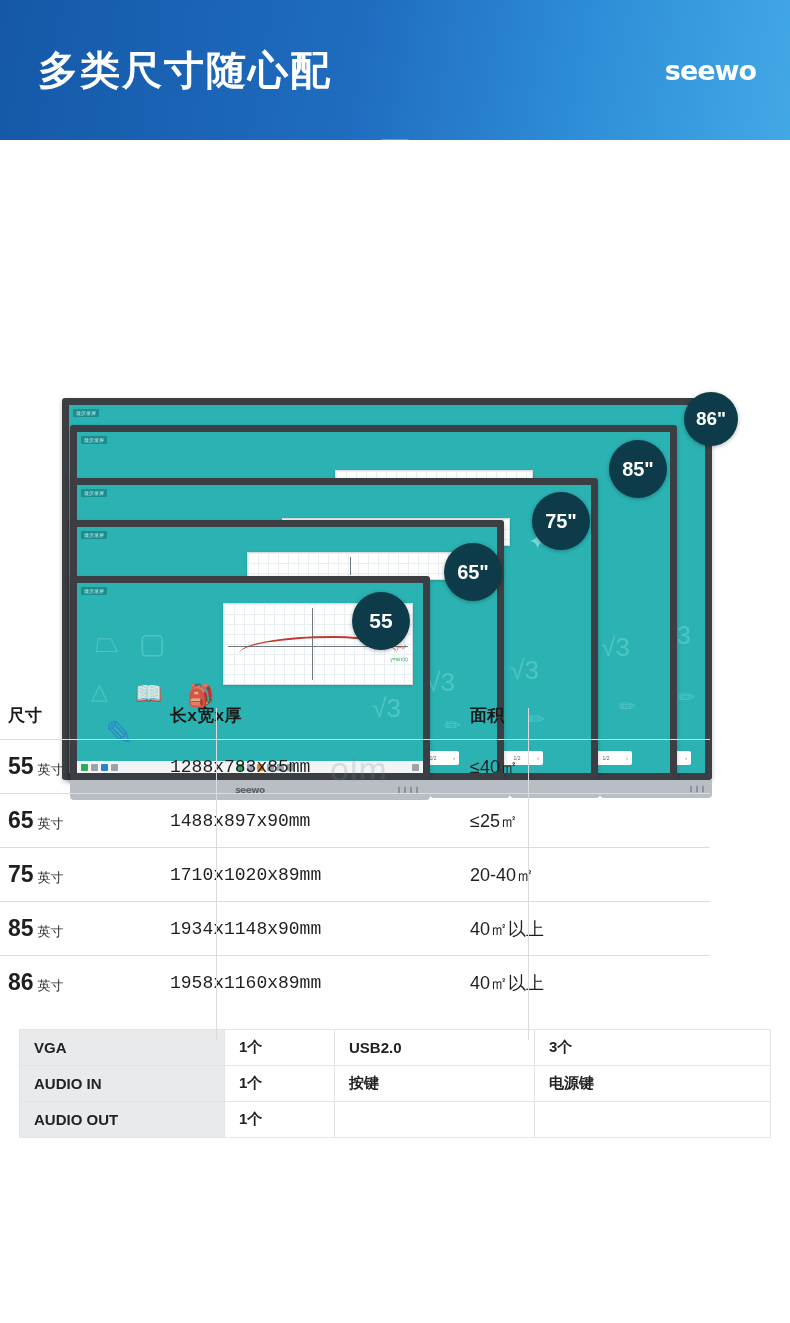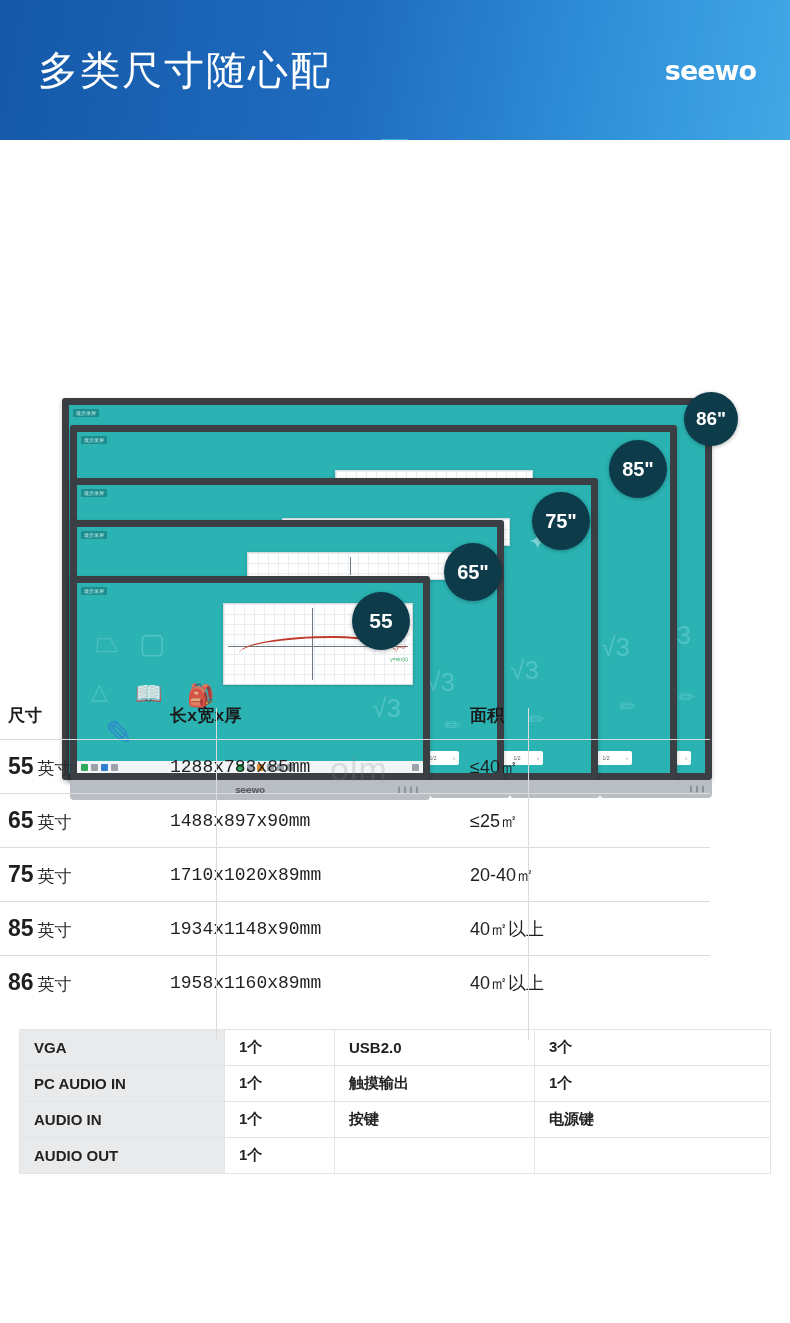--- a/index.html
+++ b/index.html
@@ -19,21 +19,21 @@
     height: 140px;
     background: linear-gradient(100deg, #1558a8 0%, #1f6cbf 45%, #2f8fd8 75%, #43a8e6 100%);
     display: flex;
     align-items: center;
     justify-content: space-between;
     padding: 0 34px 0 38px;
   }
   .header-title {
     color: #ffffff;
     font-size: 40px;
-    font-weight: normal;
+    font-weight: bold;
     letter-spacing: 2px;
   }
   .brand {
     color: #ffffff;
     font-size: 27px;
     font-weight: bold;
     letter-spacing: -1px;
     font-family: "DejaVu Sans", sans-serif;
   }
   .header-arrow {
@@ -187,21 +187,21 @@
     color: #1f1f1f;
     padding: 13px 0;
     border-top: 1px solid #dcdcdc;
     vertical-align: middle;
   }
   .spec tr:first-child td { border-top: 1px solid #dcdcdc; }
   .spec .c-size { width: 170px; padding-left: 8px; }
   .spec .c-dim  { width: 300px; font-family: Liberation Mono, monospace; }
   .spec .c-area { width: 240px; }
   .size-num { font-size: 23px; font-weight: bold; }
-  .size-unit { font-size: 17px; margin-left: 4px; color: #2b2b2b; }
+  .size-unit { font-size: 13px; margin-left: 4px; color: #2b2b2b; }
   .vline {
     position: absolute;
     width: 1px;
     background: #dcdcdc;
   }
 
   
   .ports {
     width: 752px;
     margin: 20px auto 0;
@@ -402,26 +402,20 @@
   </table>
 </div>
 
 <table class="ports">
   <tbody>
     <tr>
       <td class="k1">VGA</td>
       <td class="v1">1个</td>
       <td class="k2">USB2.0</td>
       <td class="v2">3个</td>
-    </tr>
-    <tr>
-      <td class="k1">PC AUDIO IN</td>
-      <td class="v1">1个</td>
-      <td class="k2">触摸输出</td>
-      <td class="v2">1个</td>
     </tr>
     <tr>
       <td class="k1">AUDIO IN</td>
       <td class="v1">1个</td>
       <td class="k2">按键</td>
       <td class="v2">电源键</td>
     </tr>
     <tr>
       <td class="k1">AUDIO OUT</td>
       <td class="v1">1个</td>

